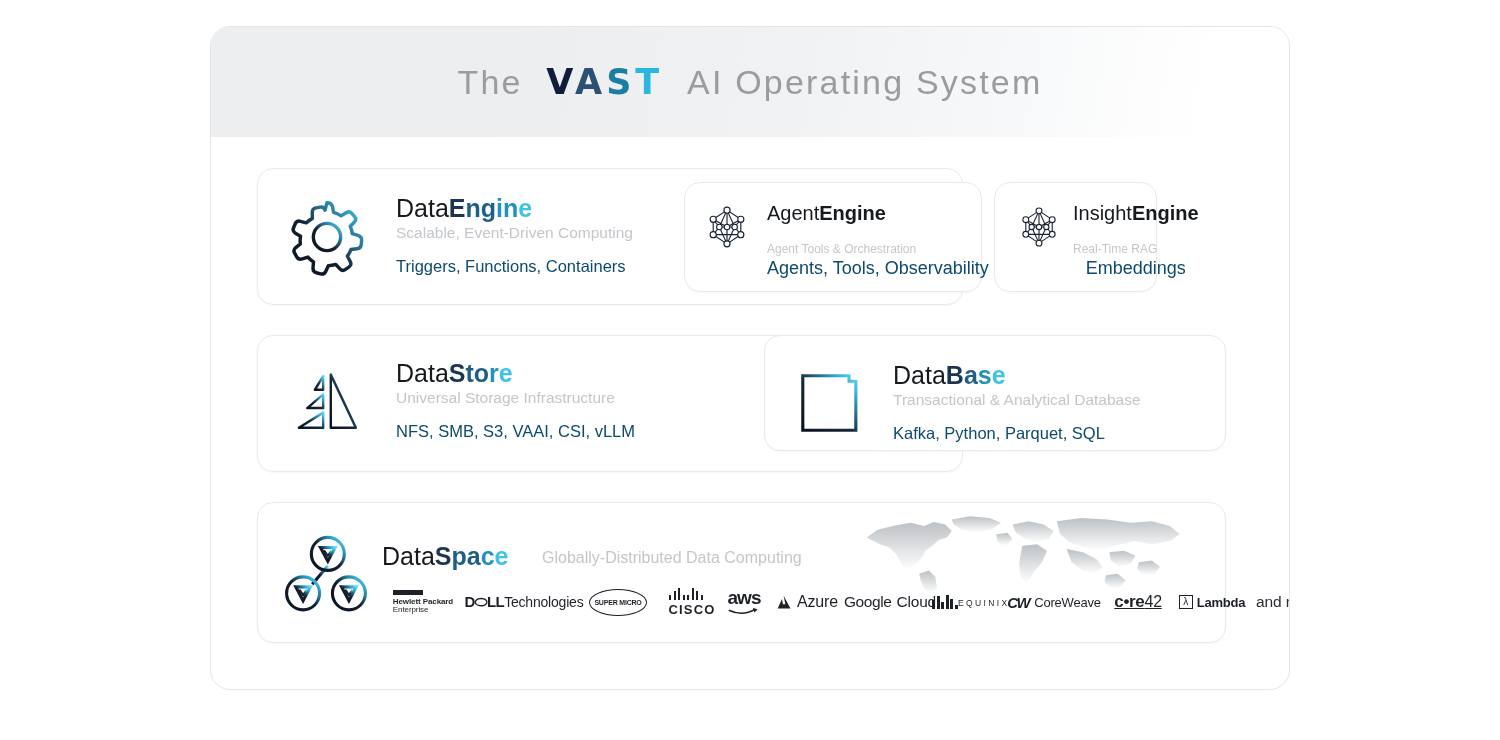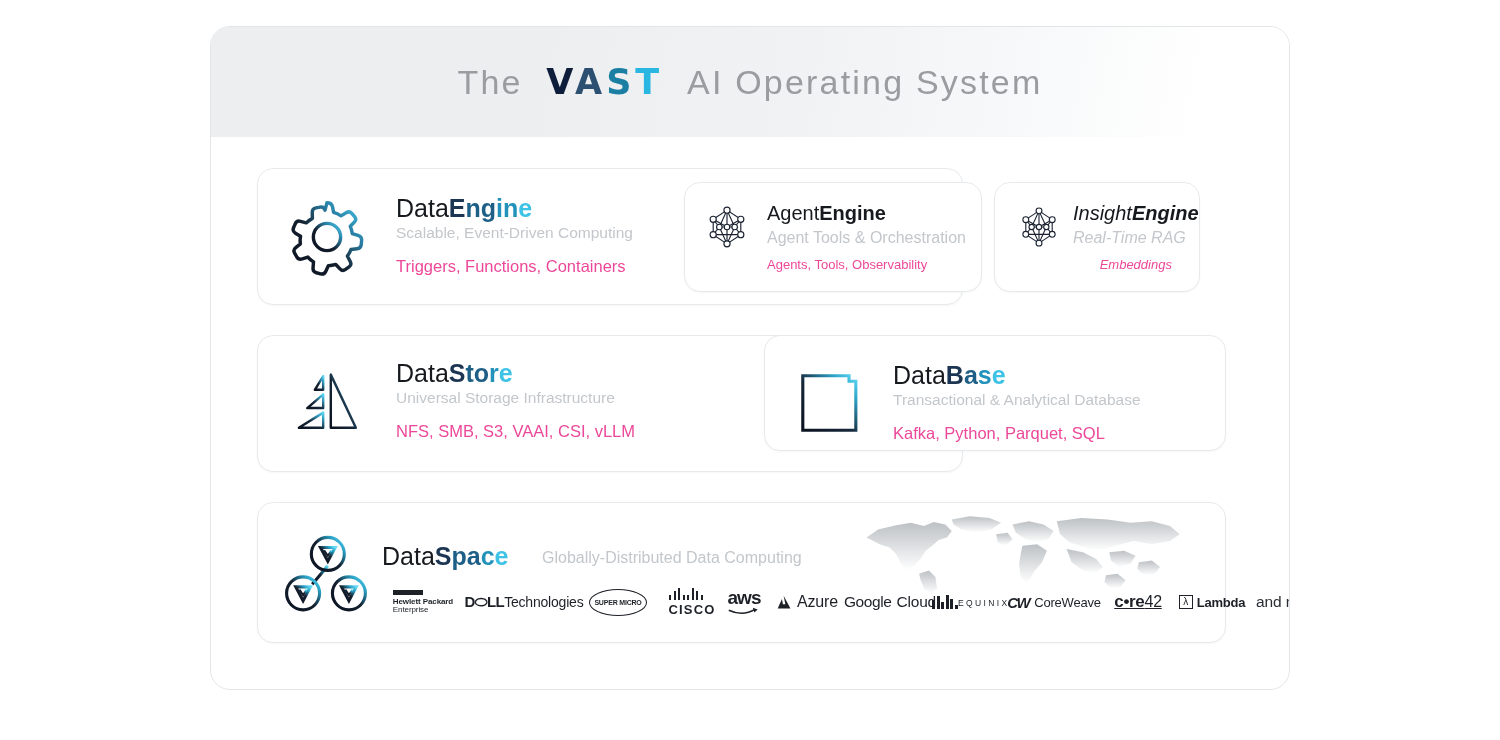--- a/index.html
+++ b/index.html
@@ -95,36 +95,36 @@
   .prod-sub {
     font-size: 15.5px;
     color: #c3c7cb;
     line-height: 1.35;
     margin-top: 2px;
     white-space: nowrap;
     font-weight: 400;
   }
   .prod-feat {
     font-size: 16.5px;
-    color: #ec4899;
+    color: #0c4a6e;
     line-height: 1.3;
     margin-top: 12px;
     white-space: nowrap;
     font-weight: 400;
   }
 
   
   .card-sm .prod-name { font-size: 20px; }
-  .card-sm .prod-sub  { font-size: 16px; margin-top: 3px; }
-  .card-sm .prod-feat { font-size: 13px; margin-top: 8px; }
+  .card-sm .prod-sub  { font-size: 12px; margin-top: 17px; }
+  .card-sm .prod-feat { font-size: 18px; margin-top: 0; }
 
   
   #card-dataengine { left: 46px;  top: 141px; width: 706px; height: 137px; }
   #card-agentengine{ left: 473px; top: 155px; width: 298px; height: 110px; }
-  #card-insightengine{left: 783px;top: 155px; width: 206px; height: 110px; font-style: italic; }
+  #card-insightengine{left: 783px;top: 155px; width: 163px; height: 110px; }
 
   #card-datastore  { left: 46px;  top: 308px; width: 706px; height: 137px; }
   #card-database   { left: 553px; top: 308px; width: 462px; height: 116px; }
 
   #card-dataspace  { left: 46px;  top: 475px; width: 969px; height: 141px; }
 
   
   #worldmap {
     position: absolute;
     left: 596px; top: 10px;

